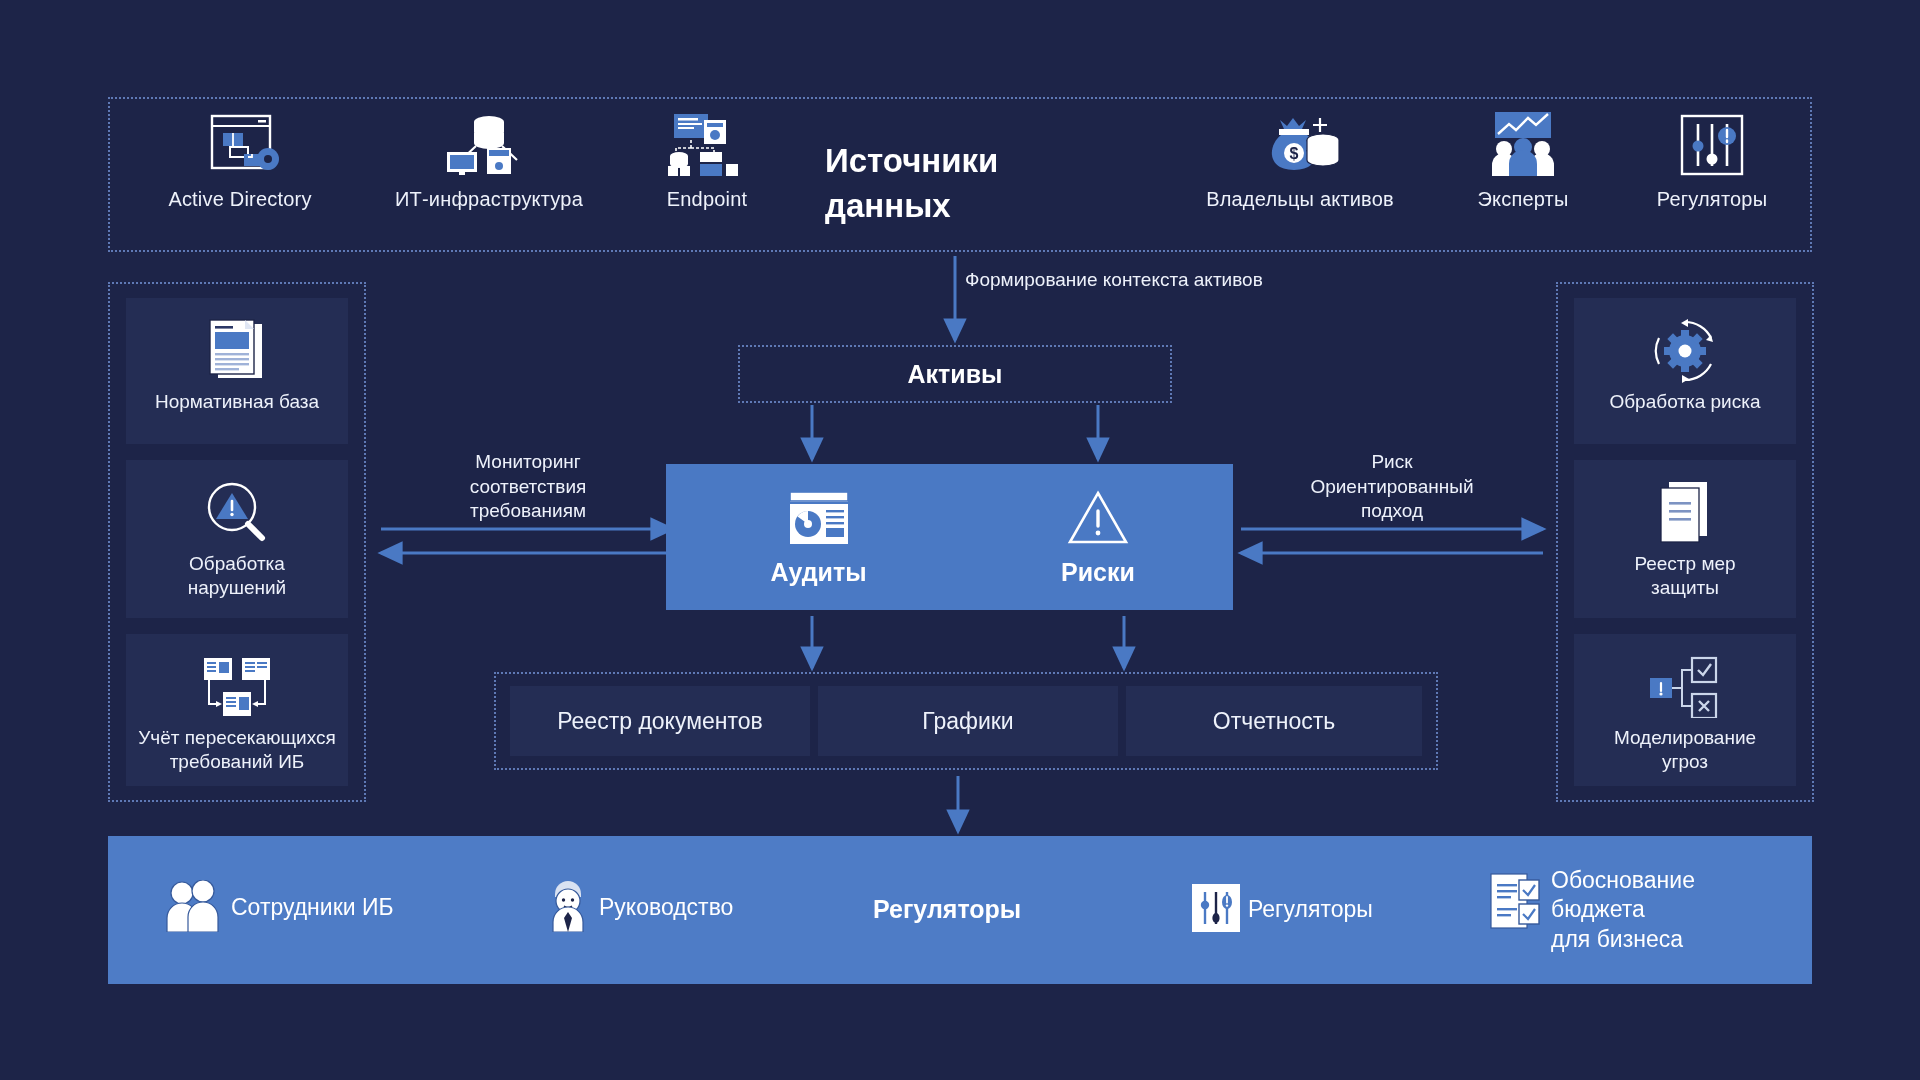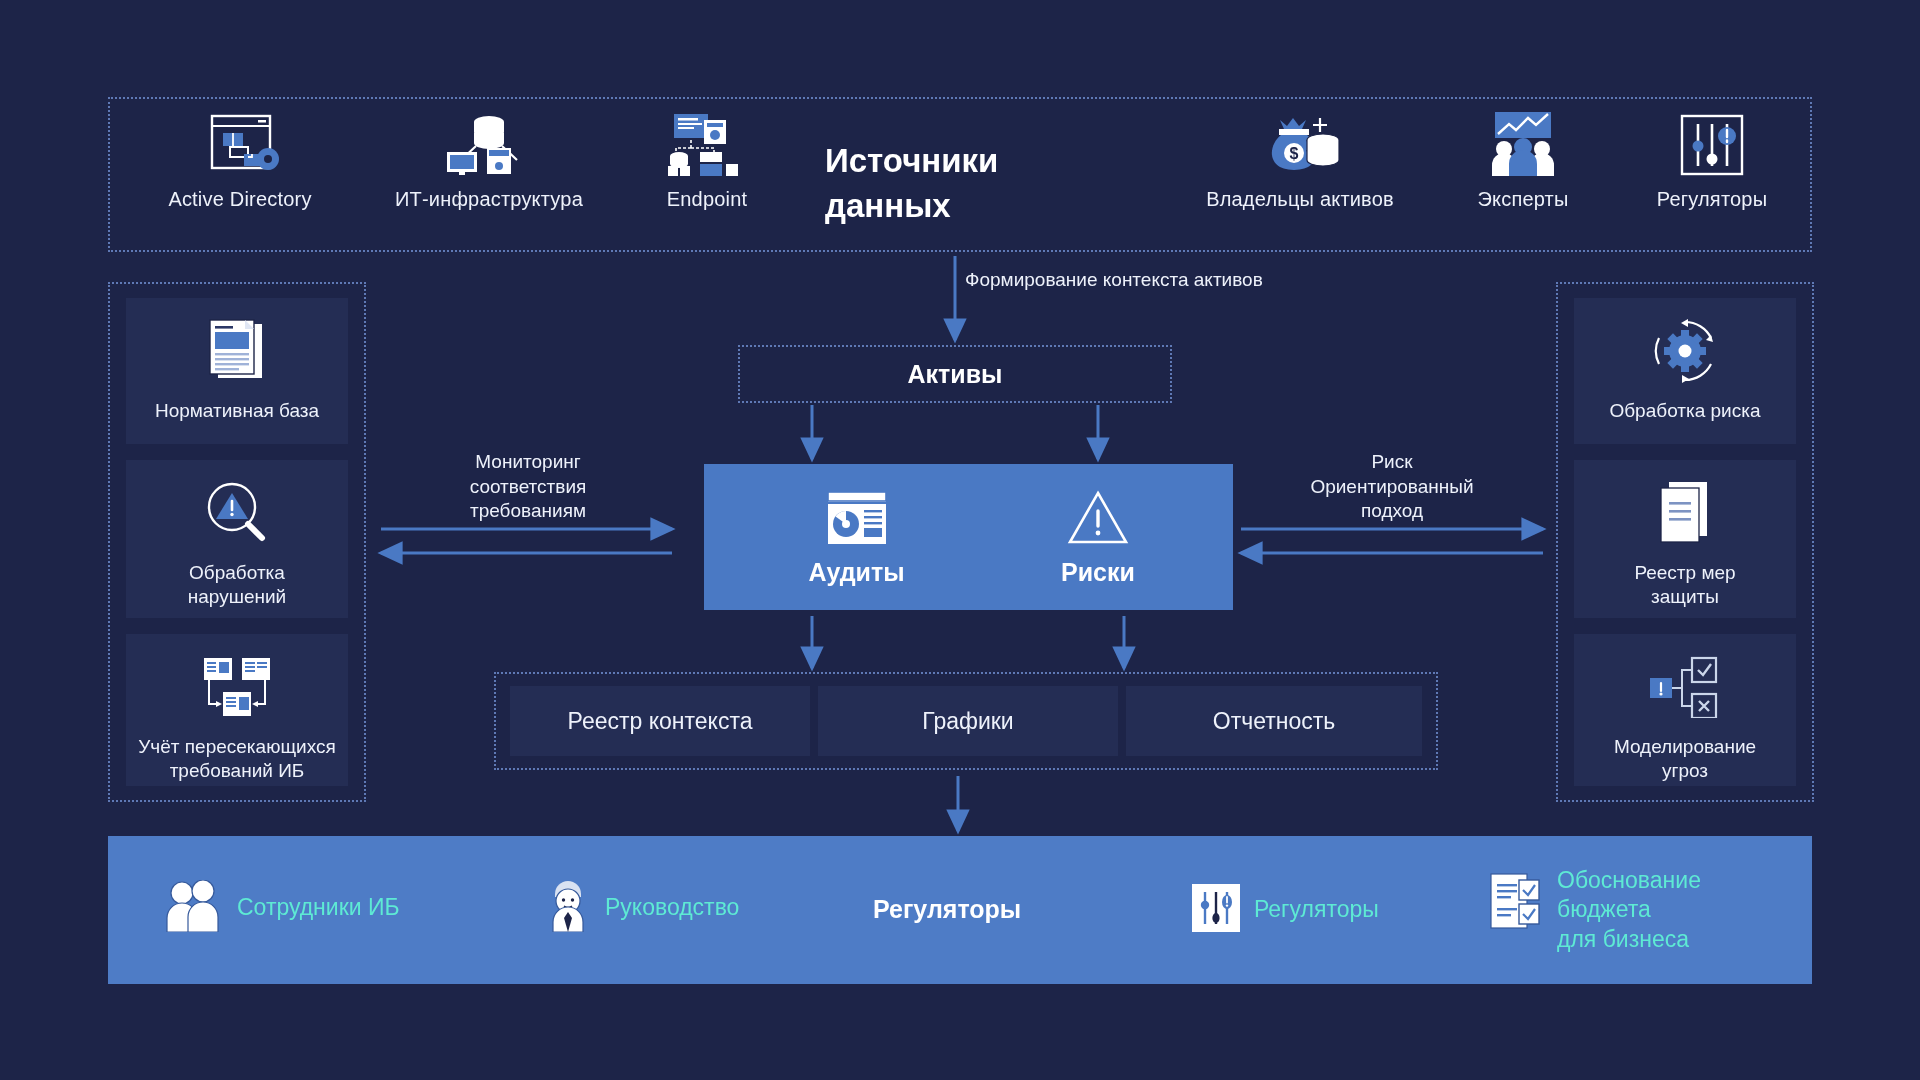--- a/index.html
+++ b/index.html
@@ -55,40 +55,40 @@
   .side-card .card-icon {
     height: 78px;
     display:flex; align-items:center; justify-content:center;
     margin-top: 14px;
   }
   .side-card .card-label {
     color: #eef2fb;
     font-size: 19px;
     text-align: center;
     line-height: 1.25;
-    margin-top: 9px;
+    margin-top: 0;
     padding: 0 6px;
   }
 
   
   #assets-box {
     position: absolute;
     left: 738px; top: 345px; width: 434px; height: 58px;
     border: 2px dotted #5f79b5;
     display:flex; align-items:center; justify-content:center;
     color:#ffffff; font-size:25px; font-weight:bold;
   }
 
   
   .main-box {
     position: absolute;
     background: #4a79c4;
     display:flex; flex-direction:column; align-items:center; justify-content:center;
   }
-  #audits-box { left: 704px; top: 464px; width: 305px; height: 146px; }
+  #audits-box { left: 666px; top: 464px; width: 305px; height: 146px; }
   #risks-box  { left: 963px; top: 464px; width: 270px; height: 146px; }
   .main-box .mb-icon { height: 60px; display:flex; align-items:center; justify-content:center; }
   .main-box .mb-label { color:#ffffff; font-size:25px; font-weight:bold; margin-top:10px; }
 
   
   #outputs-frame { left: 494px; top: 672px; width: 944px; height: 98px; }
   .out-card {
     position: absolute;
     top: 686px;
     height: 70px;
@@ -101,22 +101,22 @@
   #out-2 { left: 1126px; width: 296px; }
 
   
   #mgmt-band {
     position: absolute;
     left: 108px; top: 836px; width: 1704px; height: 148px;
     background: #4e7cc6;
   }
   .mgmt-item {
     position: absolute;
-    display: flex; align-items: center; gap: 14px;
-    color: #5eead4;
+    display: flex; align-items: center; gap: 8px;
+    color: #ffffff;
   }
   .mgmt-item .mg-label { font-size: 23px; line-height: 1.28; }
   .mgmt-title {
     position: absolute;
     font-size: 25px; font-weight: bold; color: #ffffff;
     white-space: nowrap;
   }
 
   
   .conn-label {
@@ -445,21 +445,21 @@
   </div>
 
   <div class="conn-label" style="left:1252px; top:450px; width:280px;">
     <div>Риск</div>
     <div>Ориентированный</div>
     <div>подход</div>
   </div>
 
   <div class="dashed-frame" id="outputs-frame"></div>
   <div class="out-card" id="out-0">
-    <span>Реестр контекста</span>
+    <span>Реестр документов</span>
   </div>
   <div class="out-card" id="out-1">
     <span>Графики</span>
   </div>
   <div class="out-card" id="out-2">
     <span>Отчетность</span>
   </div>
 
   <div id="mgmt-band"></div>
 

